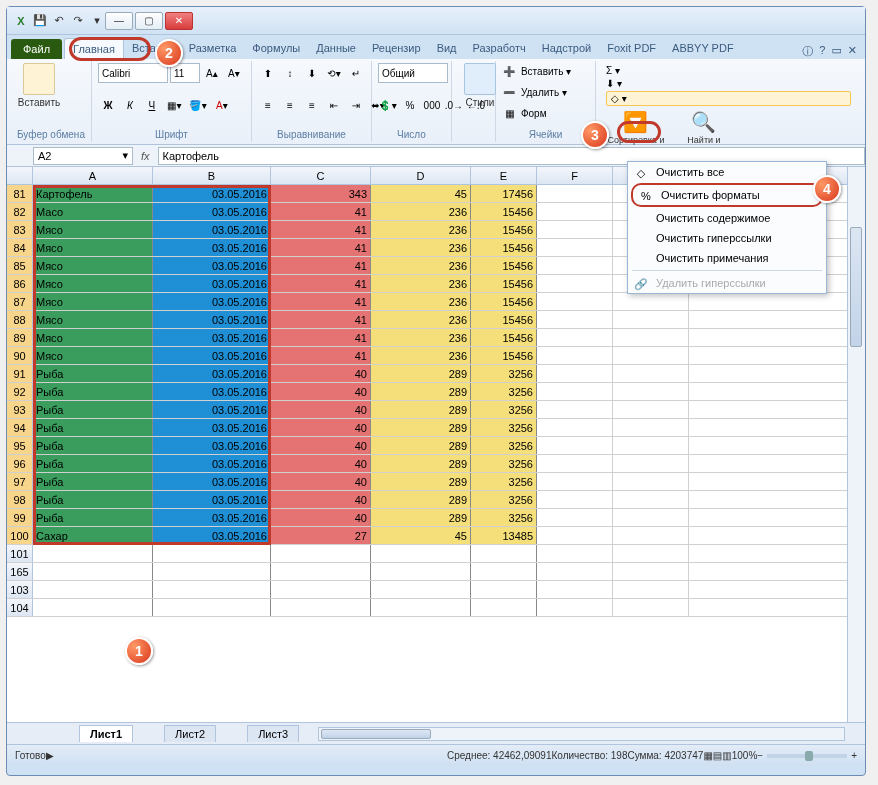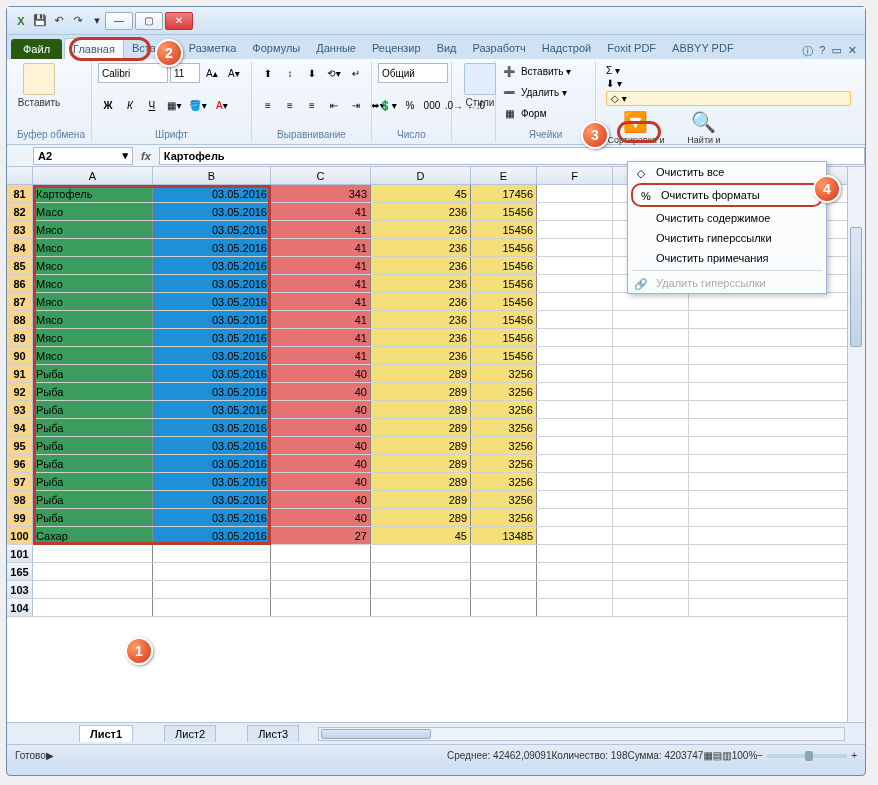--- a/index.html
+++ b/index.html
@@ -30,34 +30,34 @@
 .rbig-icon { width: 32px; height: 32px; margin: 0 auto 2px; background: #fff3d6; border: 1px solid #d9c99a; border-radius: 2px; }
 .rrow { display: flex; gap: 2px; margin-bottom: 2px; }
 .rbtn { min-width: 20px; height: 20px; border: 1px solid transparent; font-size: 10px; display: flex; align-items: center; justify-content: center; padding: 0 2px; cursor: pointer; border-radius: 2px; }
 .rselect { height: 20px; font-size: 10px; border: 1px solid #abc; background: #fff; padding: 0 3px; }
 .ribbon-edit { flex: 1; display: flex; }
 .edit-col { display: flex; flex-direction: column; gap: 2px; padding: 2px 4px; }
 .edit-row { display: flex; align-items: center; gap: 3px; font-size: 10px; cursor: pointer; }
 .edit-row .ico { width: 16px; height: 16px; display: inline-flex; align-items: center; justify-content: center; }
 
 
-.fbar { height: 22px; background: #eef3fa; border-bottom: 1px solid #b0c4de; display: flex; align-items: center; font-size: 11px; font-weight: bold; }
+.fbar { height: 22px; background: #eef3fa; border-bottom: 1px solid #b0c4de; display: flex; align-items: center; font-size: 11px; }
 .namebox { width: 100px; margin-left: 26px; background: #fff; border: 1px solid #abc; height: 18px; padding: 0 4px; display: flex; align-items: center; }
 .fx { margin: 0 8px; font-style: italic; color: #555; }
 .fval { flex: 1; background: #fff; height: 18px; border: 1px solid #abc; padding: 0 4px; display: flex; align-items: center; }
 
 
 .grid-wrap { position: relative; height: 555px; background: #fff; overflow: hidden; }
 .colhdrs { display: flex; height: 18px; background: linear-gradient(#f3f6fb,#dce6f3); border-bottom: 1px solid #b0c4de; font-size: 11px; }
 .rownumcol { width: 26px; border-right: 1px solid #b0c4de; background: linear-gradient(#f3f6fb,#dce6f3); }
 .colh { border-right: 1px solid #b0c4de; text-align: center; line-height: 18px; }
 .cA { width: 120px; } .cB { width: 118px; } .cC { width: 100px; } .cD { width: 100px; } .cE { width: 66px; } .cF { width: 76px; } .cG { width: 76px; }
 .gridbody { position: relative; }
 .gridrow { display: flex; height: 18px; font-size: 11px; border-bottom: 1px solid #d0d0d0; }
-.rownum { width: 26px; text-align: center; line-height: 18px; background: linear-gradient(#f3f6fb,#dce6f3); border-right: 1px solid #b0c4de; font-weight: bold; }
+.rownum { width: 26px; text-align: center; line-height: 18px; background: linear-gradient(#f3f6fb,#dce6f3); border-right: 1px solid #b0c4de; }
 .rownum.sel { background: #f7d58b; }
 .cell { border-right: 1px solid #d0d0d0; padding: 0 3px; line-height: 18px; overflow: hidden; white-space: nowrap; }
 .tA { width: 120px; background: #3a9d5d; color: #000; border-right-color: #888; }
 .tB { width: 118px; background: #1f8fd6; color: #000; text-align: right; border-right-color: #888; }
 .tC { width: 100px; background: #e57373; text-align: right; border-right-color: #888; }
 .tD { width: 100px; background: #f5df7a; text-align: right; border-right-color: #888; }
 .tE { width: 66px; background: #f5df7a; text-align: right; border-right-color: #888; }
 .tF { width: 76px; }
 .tG { width: 76px; }
 .empty-row .cell { background: #fff !important; }

